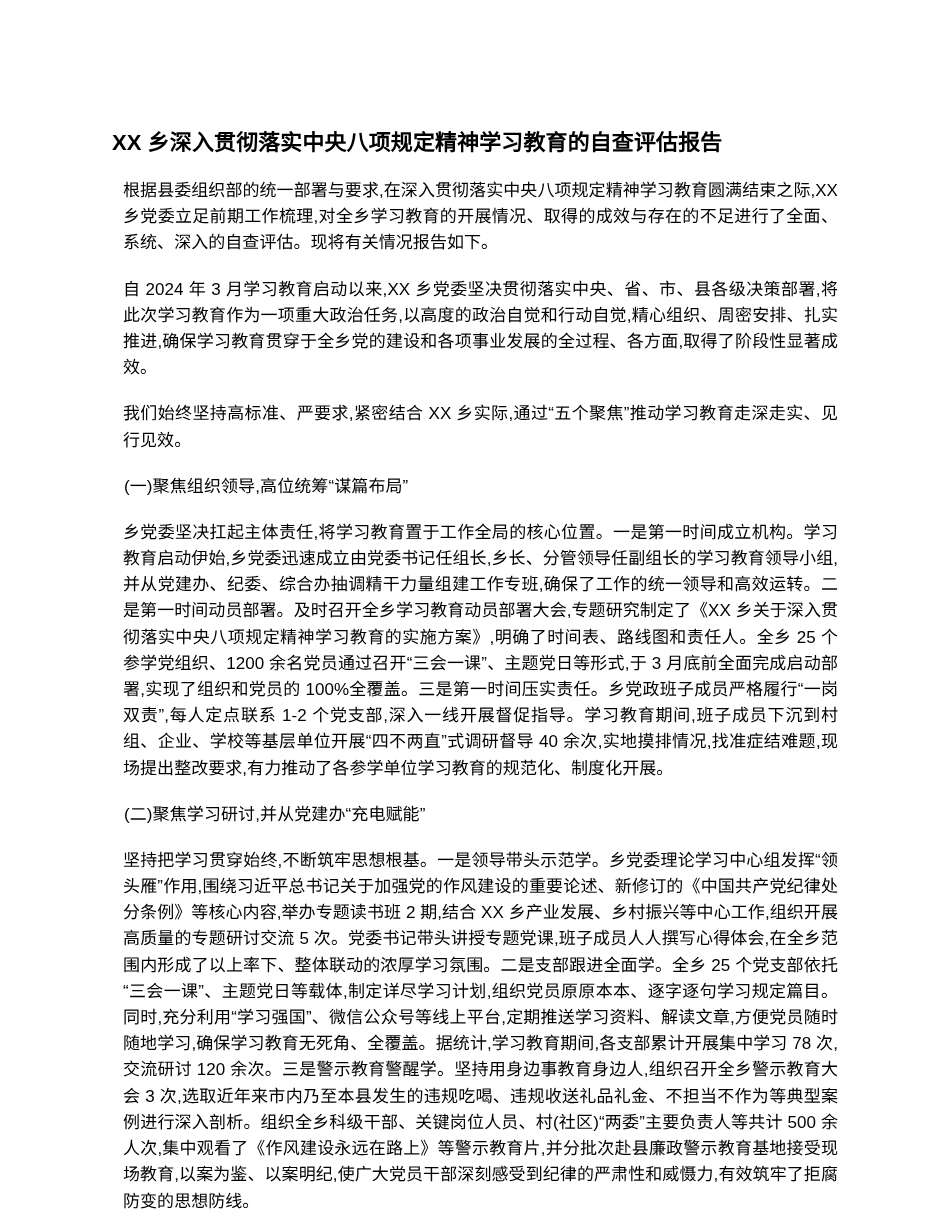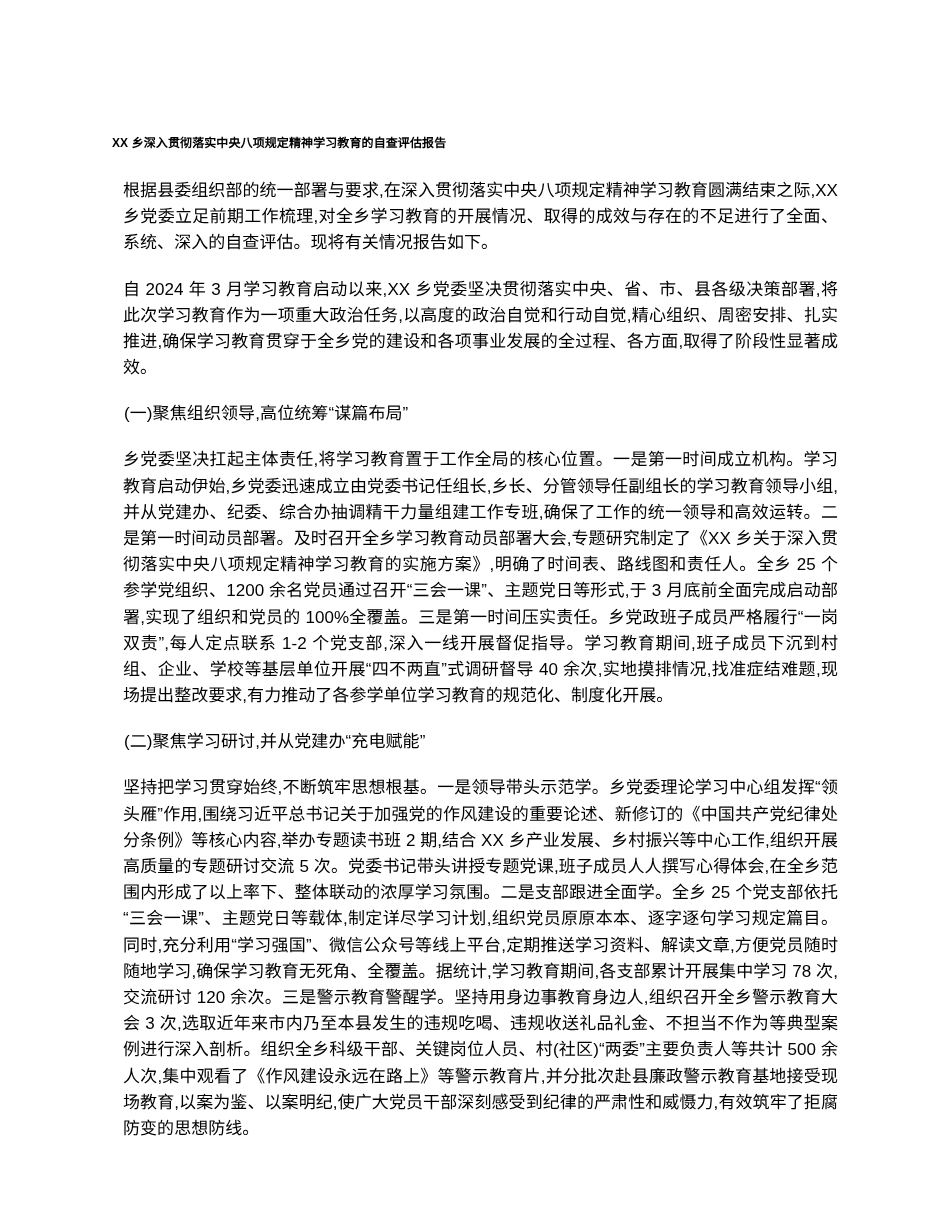--- a/index.html
+++ b/index.html
@@ -26,21 +26,21 @@
     padding: 130px 112px 60px 112px;
   }
 
   .doc-body {
     width: 726px;
   }
 
   
   .doc-title {
     font-family: "Liberation Sans", "DejaVu Sans", sans-serif;
-    font-size: 12px;
+    font-size: 22px;
     font-weight: bold;
     line-height: 26px;
     margin: 0 0 22px 0;
     text-align: left;
     letter-spacing: 0.1px;
     color: #000000;
   }
 
   
   .section-heading {
@@ -86,20 +86,21 @@
 <div class="page">
   <div class="doc-body">
 
     <h1 class="doc-title">XX 乡深入贯彻落实中央八项规定精神学习教育的自查评估报告</h1>
 
     <p class="para">根据县委组织部的统一部署与要求,在深入贯彻落实中央八项规定精神学习教育圆满结束之际,XX 乡党委立足前期工作梳理,对全乡学习教育的开展情况、取得的成效与存在的不足进行了全面、系统、深入的自查评估。现将有关情况报告如下。</p>
 
     <p class="para">自 2024 年 3 月学习教育启动以来,XX 乡党委坚决贯彻落实中央、省、市、县各级决策部署,将此次学习教育作为一项重大政治任务,以高度的政治自觉和行动自觉,精心组织、周密安排、扎实推进,确保学习教育贯穿于全乡党的建设和各项事业发展的全过程、各方面,取得了阶段性显著成效。</p>
 
 
+    <p class="para">我们始终坚持高标准、严要求,紧密结合 XX 乡实际,通过“五个聚焦”推动学习教育走深走实、见行见效。</p>
 
     <h3 class="sub-heading">(一)聚焦组织领导,高位统筹“谋篇布局”</h3>
 
     <p class="para">乡党委坚决扛起主体责任,将学习教育置于工作全局的核心位置。一是第一时间成立机构。学习教育启动伊始,乡党委迅速成立由党委书记任组长,乡长、分管领导任副组长的学习教育领导小组,并从党建办、纪委、综合办抽调精干力量组建工作专班,确保了工作的统一领导和高效运转。二是第一时间动员部署。及时召开全乡学习教育动员部署大会,专题研究制定了《XX 乡关于深入贯彻落实中央八项规定精神学习教育的实施方案》,明确了时间表、路线图和责任人。全乡 25 个参学党组织、1200 余名党员通过召开“三会一课”、主题党日等形式,于 3 月底前全面完成启动部署,实现了组织和党员的 100%全覆盖。三是第一时间压实责任。乡党政班子成员严格履行“一岗双责”,每人定点联系 1-2 个党支部,深入一线开展督促指导。学习教育期间,班子成员下沉到村组、企业、学校等基层单位开展“四不两直”式调研督导 40 余次,实地摸排情况,找准症结难题,现场提出整改要求,有力推动了各参学单位学习教育的规范化、制度化开展。</p>
 
     <h3 class="sub-heading">(二)聚焦学习研讨,并从党建办“充电赋能”</h3>
 
     <p class="para">坚持把学习贯穿始终,不断筑牢思想根基。一是领导带头示范学。乡党委理论学习中心组发挥“领头雁”作用,围绕习近平总书记关于加强党的作风建设的重要论述、新修订的《中国共产党纪律处分条例》等核心内容,举办专题读书班 2 期,结合 XX 乡产业发展、乡村振兴等中心工作,组织开展高质量的专题研讨交流 5 次。党委书记带头讲授专题党课,班子成员人人撰写心得体会,在全乡范围内形成了以上率下、整体联动的浓厚学习氛围。二是支部跟进全面学。全乡 25 个党支部依托“三会一课”、主题党日等载体,制定详尽学习计划,组织党员原原本本、逐字逐句学习规定篇目。同时,充分利用“学习强国”、微信公众号等线上平台,定期推送学习资料、解读文章,方便党员随时随地学习,确保学习教育无死角、全覆盖。据统计,学习教育期间,各支部累计开展集中学习 78 次,交流研讨 120 余次。三是警示教育警醒学。坚持用身边事教育身边人,组织召开全乡警示教育大会 3 次,选取近年来市内乃至本县发生的违规吃喝、违规收送礼品礼金、不担当不作为等典型案例进行深入剖析。组织全乡科级干部、关键岗位人员、村(社区)“两委”主要负责人等共计 500 余人次,集中观看了《作风建设永远在路上》等警示教育片,并分批次赴县廉政警示教育基地接受现场教育,以案为鉴、以案明纪,使广大党员干部深刻感受到纪律的严肃性和威慑力,有效筑牢了拒腐防变的思想防线。</p>
 
   </div>

